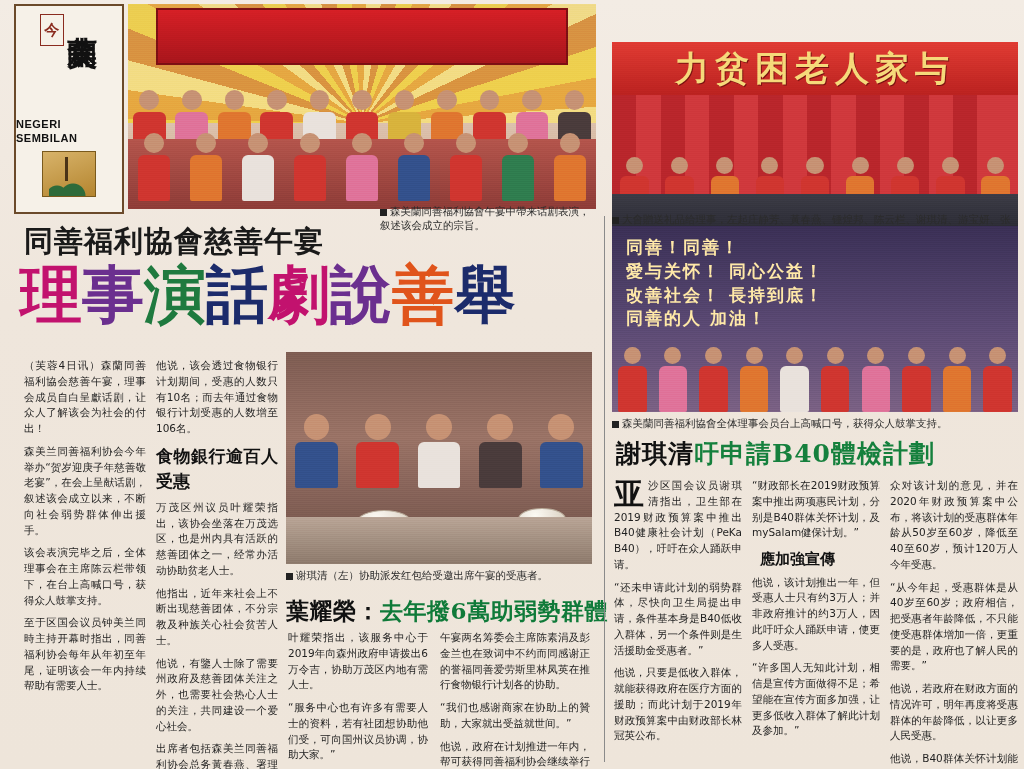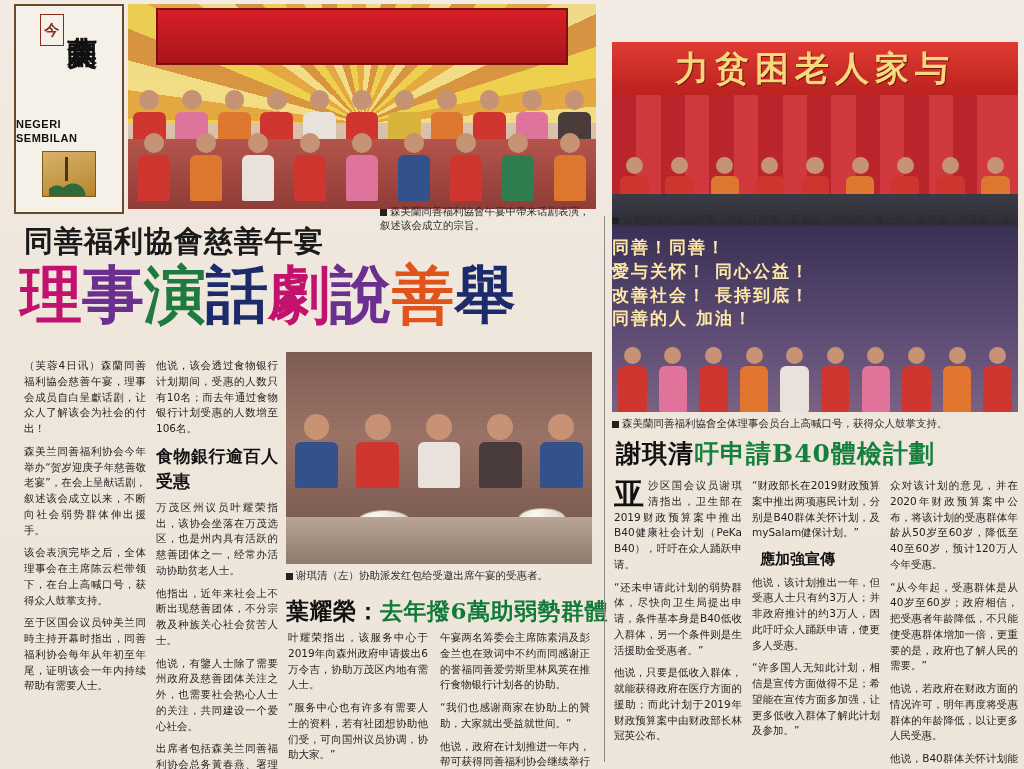--- a/index.html
+++ b/index.html
@@ -152,21 +152,21 @@
     position:absolute;left:0;right:0;top:0;height:26%;
     background:linear-gradient(180deg,#e03a32,#bb2220);
     color:#f6d97a;font-family:"DejaVu Serif",serif;font-weight:bold;
     font-size:34px;display:flex;align-items:center;justify-content:center;letter-spacing:6px;
     text-shadow:1px 1px 0 #7a1110;
   }
   .slogan{
     position:absolute;inset:0;
     background:linear-gradient(180deg,#3a2f55 0%,#5b4a74 55%,#7b6184 100%);
     color:#ffe9a8;font-family:"DejaVu Serif",serif;font-weight:bold;
-    font-size:17px;line-height:1.4;padding:10px 0;box-sizing:border-box;
+    font-size:17px;line-height:1.4;padding:10px 14px;box-sizing:border-box;
     letter-spacing:2px;
   }
   .dinner{
     position:absolute;inset:0;
     background:linear-gradient(180deg,#7e5c52 0%,#9a7366 40%,#6e4f47 100%);
   }
   .dish{
     position:absolute;border-radius:50%;
     background:radial-gradient(circle at 35% 35%,#fdfbf5,#d9cfc0);
     border:1px solid #b8ab99;

